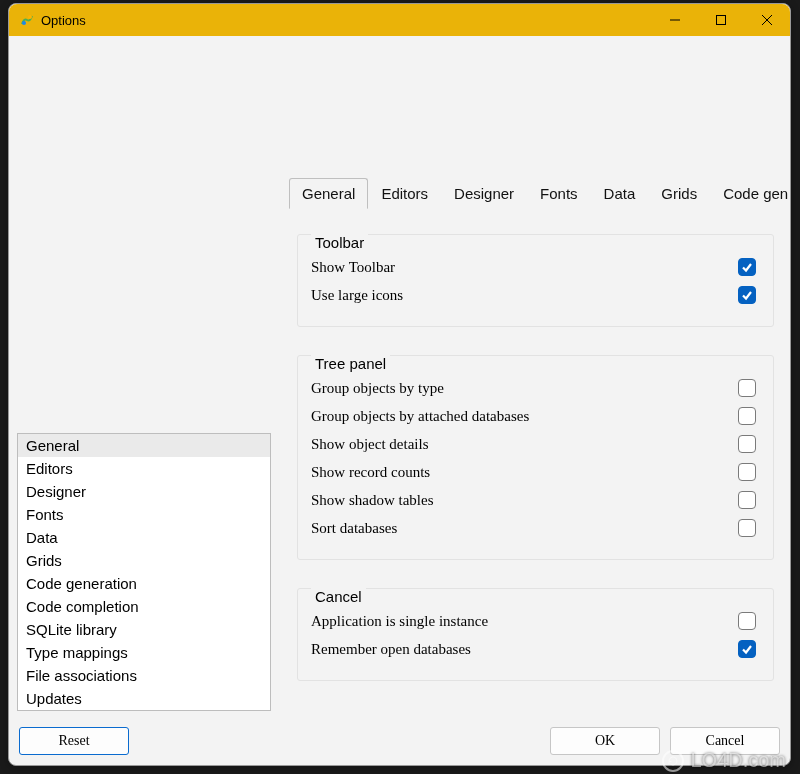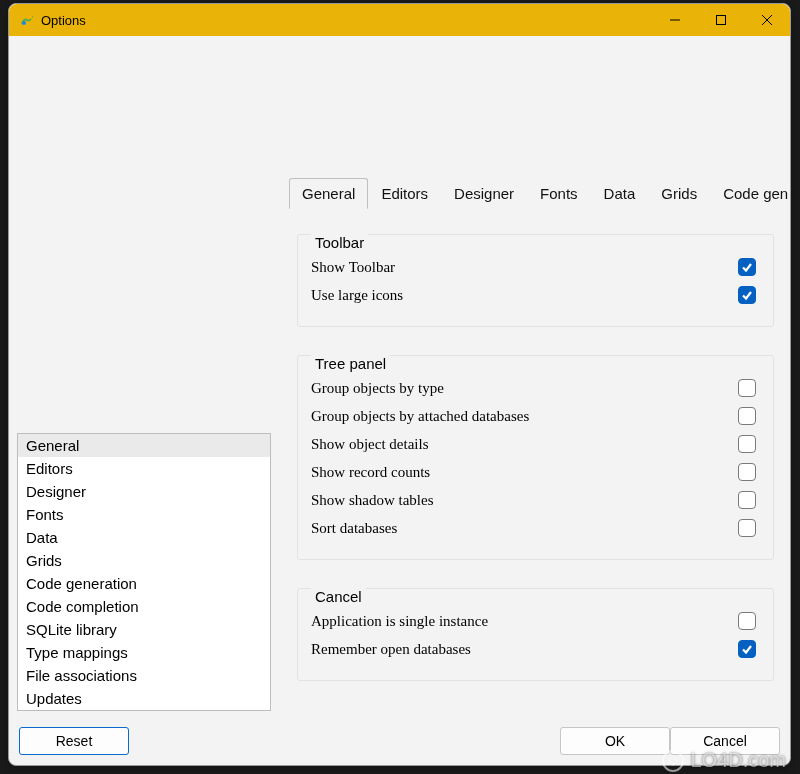--- a/index.html
+++ b/index.html
@@ -175,20 +175,22 @@
     .checkbox.checked svg {
       width: 12px;
       height: 12px;
       stroke: #fff;
       stroke-width: 2.2;
       fill: none;
     }
     .footer {
       display: flex;
       padding: 8px 10px 10px 10px;
+      gap: 10px;
+      font-family: Liberation Serif, serif;
     }
     .footer .spacer { flex: 1; }
     .btn {
       min-width: 110px;
       height: 28px;
       background: #fdfdfd;
       border: 1px solid #c6c6c6;
       border-radius: 3px;
       font-size: 14px;
       color: #000;

